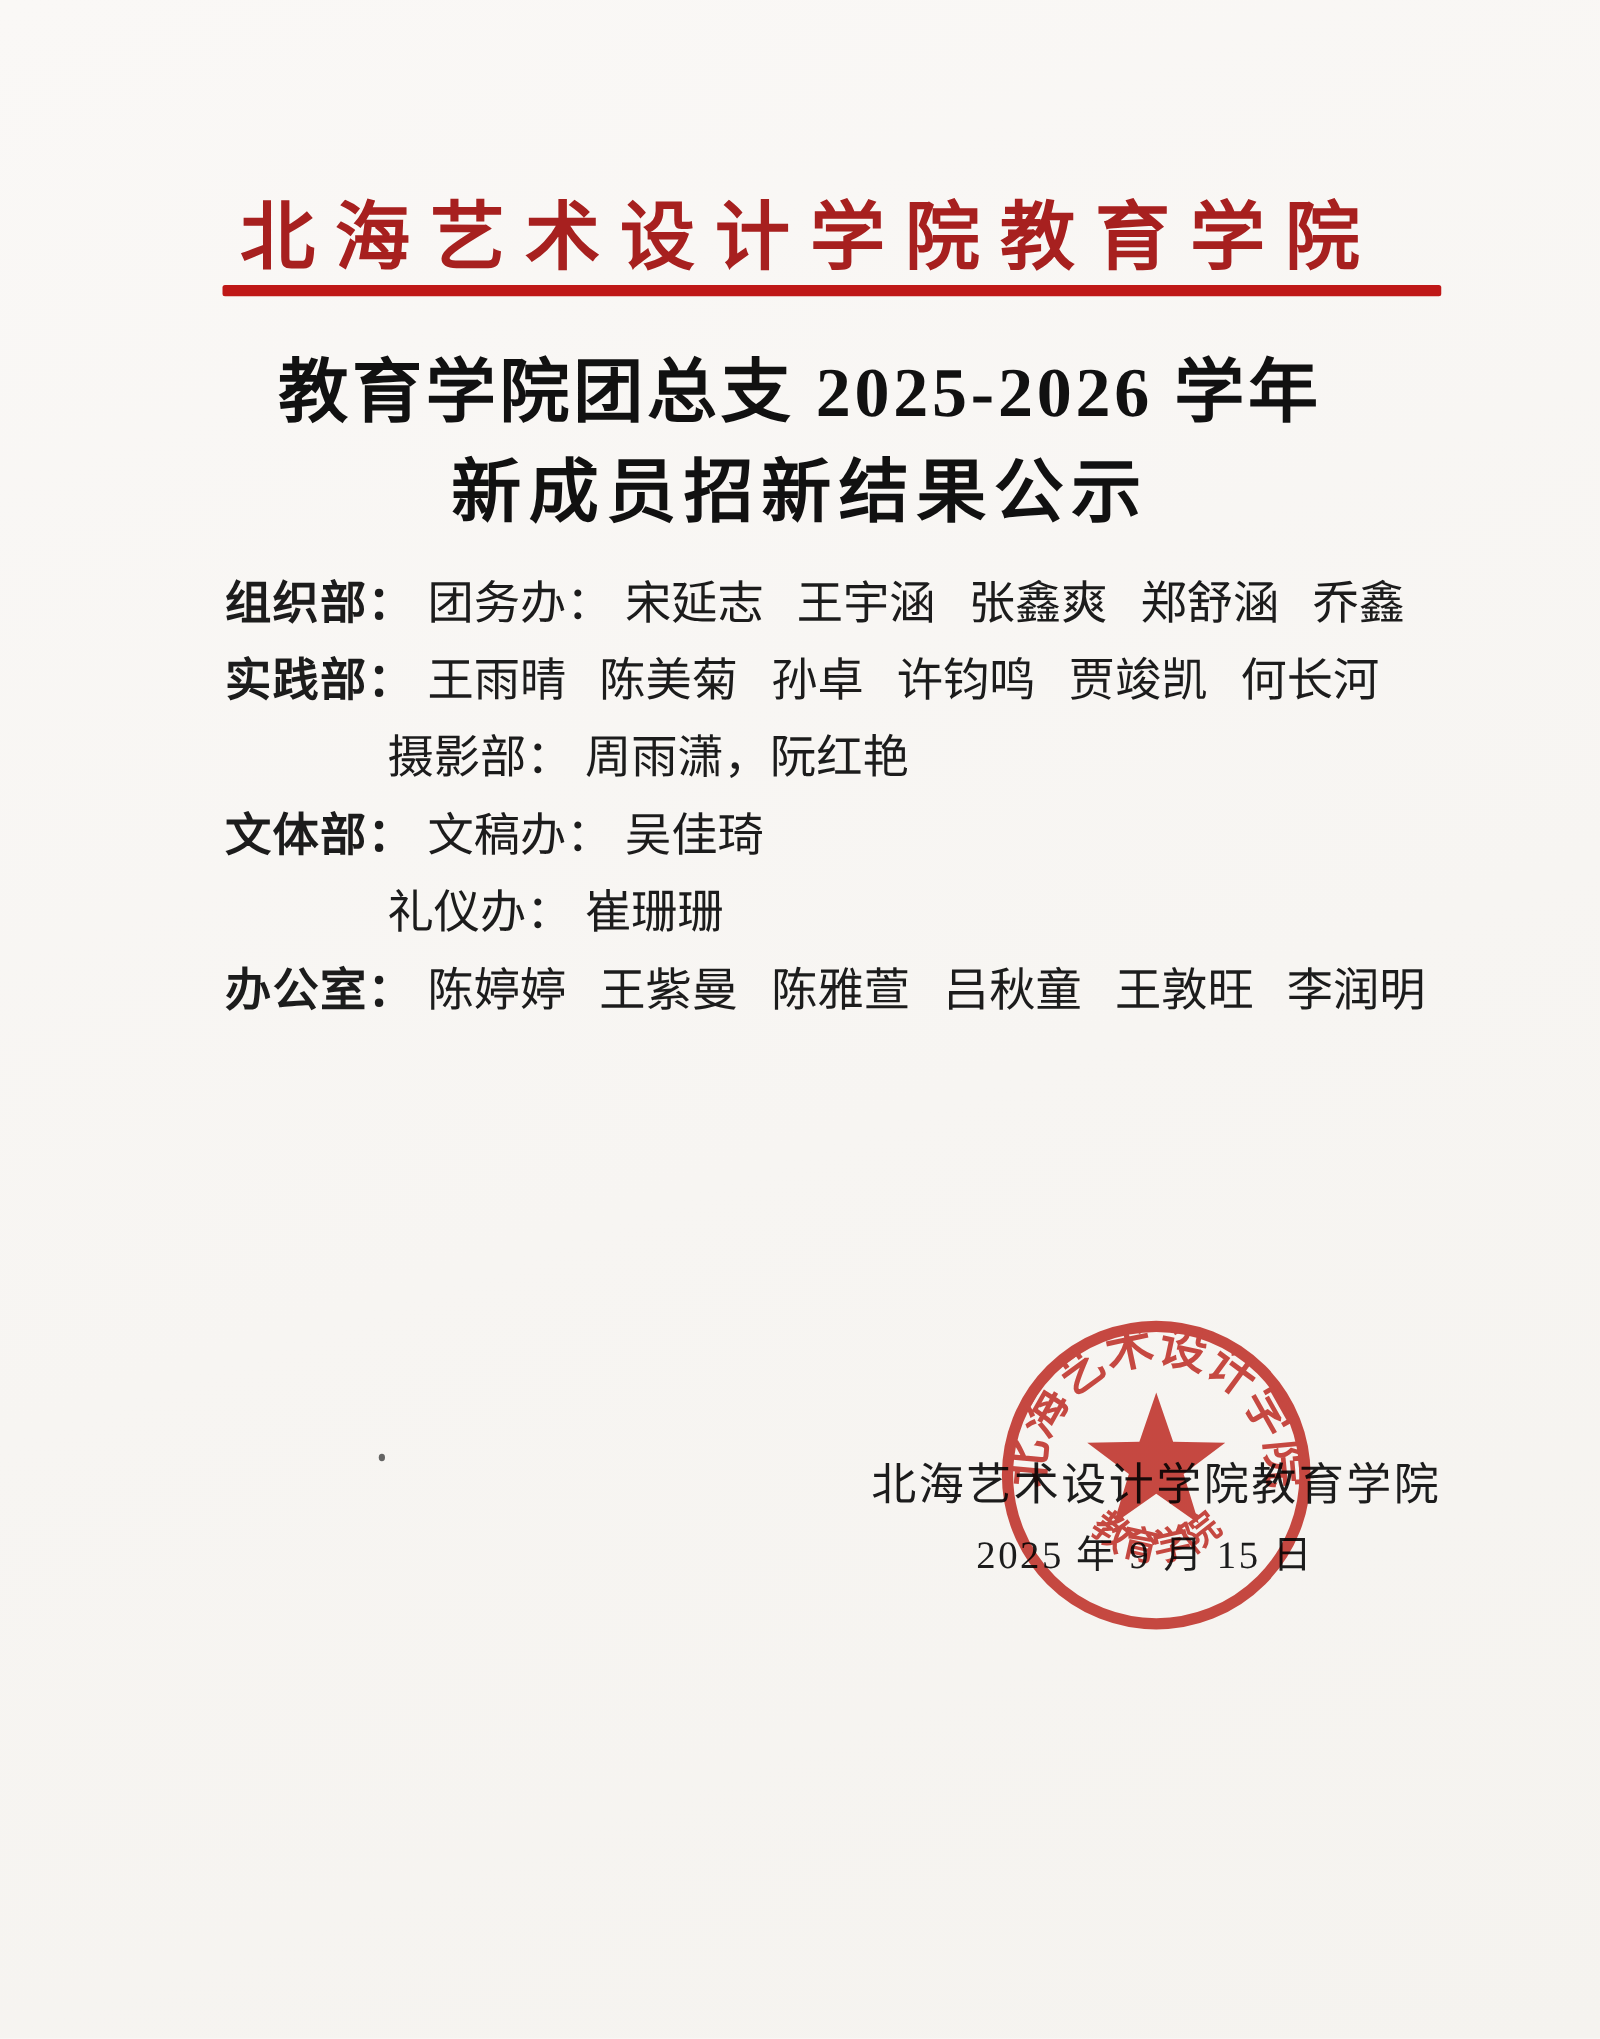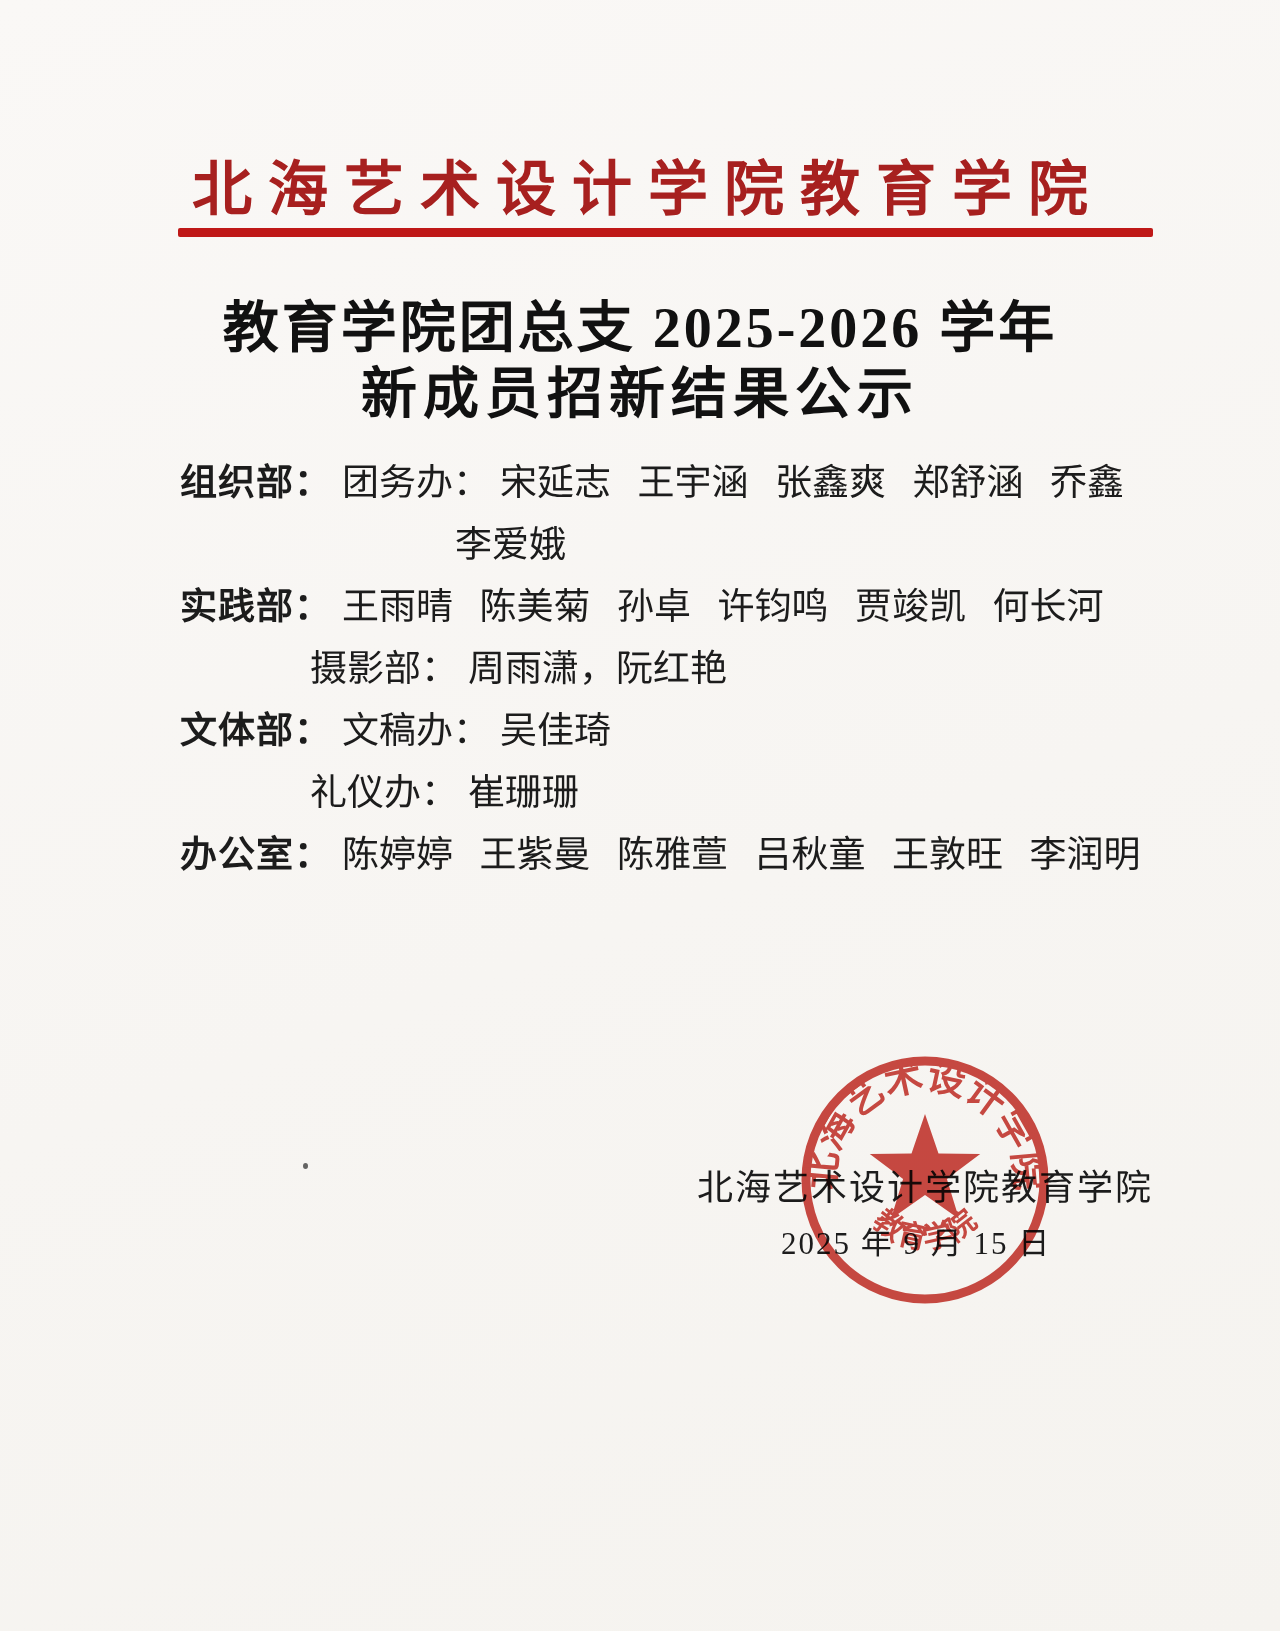--- a/index.html
+++ b/index.html
@@ -25,21 +25,21 @@
     width:975px;height:9px;
     background:#bf1817;
     border-radius:2px;
   }
   .doc-title{
     position:absolute;left:0;width:100%;
     text-align:center;
     font-size:56px;font-weight:bold;color:#111;
     letter-spacing:3px;white-space:nowrap;
   }
-  .doc-title.line1{top:282px;}
+  .doc-title.line1{top:268px;}
   .doc-title.line2{top:348px;letter-spacing:6px;text-align:center;}
   .body-rows{
     position:absolute;top:452px;left:0;width:1280px;
   }
   .body-row{
     height:62px;line-height:62px;
     font-size:37px;
     white-space:pre;
     word-spacing:4px;
   }
@@ -81,21 +81,20 @@
 <div class="header-title">北海艺术设计学院教育学院</div>
 
 <div class="header-rule"></div>
 
 <div class="doc-title line1">教育学院团总支 2025-2026 学年</div>
 
 <div class="doc-title line2">新成员招新结果公示</div>
 
 <div class="body-rows">
     <div class="body-row lvl0"><span class="dept-label">组织部：</span><span class="office-label">团务办：</span><span class="names">宋延志  王宇涵  张鑫爽  郑舒涵  乔鑫</span></div>
-    <div class="body-row lvl3"><span class="names">李爱娥</span></div>
     <div class="body-row lvl0"><span class="dept-label">实践部：</span><span class="names">王雨晴  陈美菊  孙卓  许钧鸣  贾竣凯  何长河</span></div>
     <div class="body-row lvl1"><span class="office-label">摄影部：</span><span class="names">周雨潇，阮红艳</span></div>
     <div class="body-row lvl0"><span class="dept-label">文体部：</span><span class="office-label">文稿办：</span><span class="names">吴佳琦</span></div>
     <div class="body-row lvl1"><span class="office-label">礼仪办：</span><span class="names">崔珊珊</span></div>
     <div class="body-row lvl0"><span class="dept-label">办公室：</span><span class="names">陈婷婷  王紫曼  陈雅萱  吕秋童  王敦旺  李润明</span></div>
   </div>
 
 <div class="signature">北海艺术设计学院教育学院</div>
 
 <div class="sig-date">2025 年 9 月 15 日</div>

